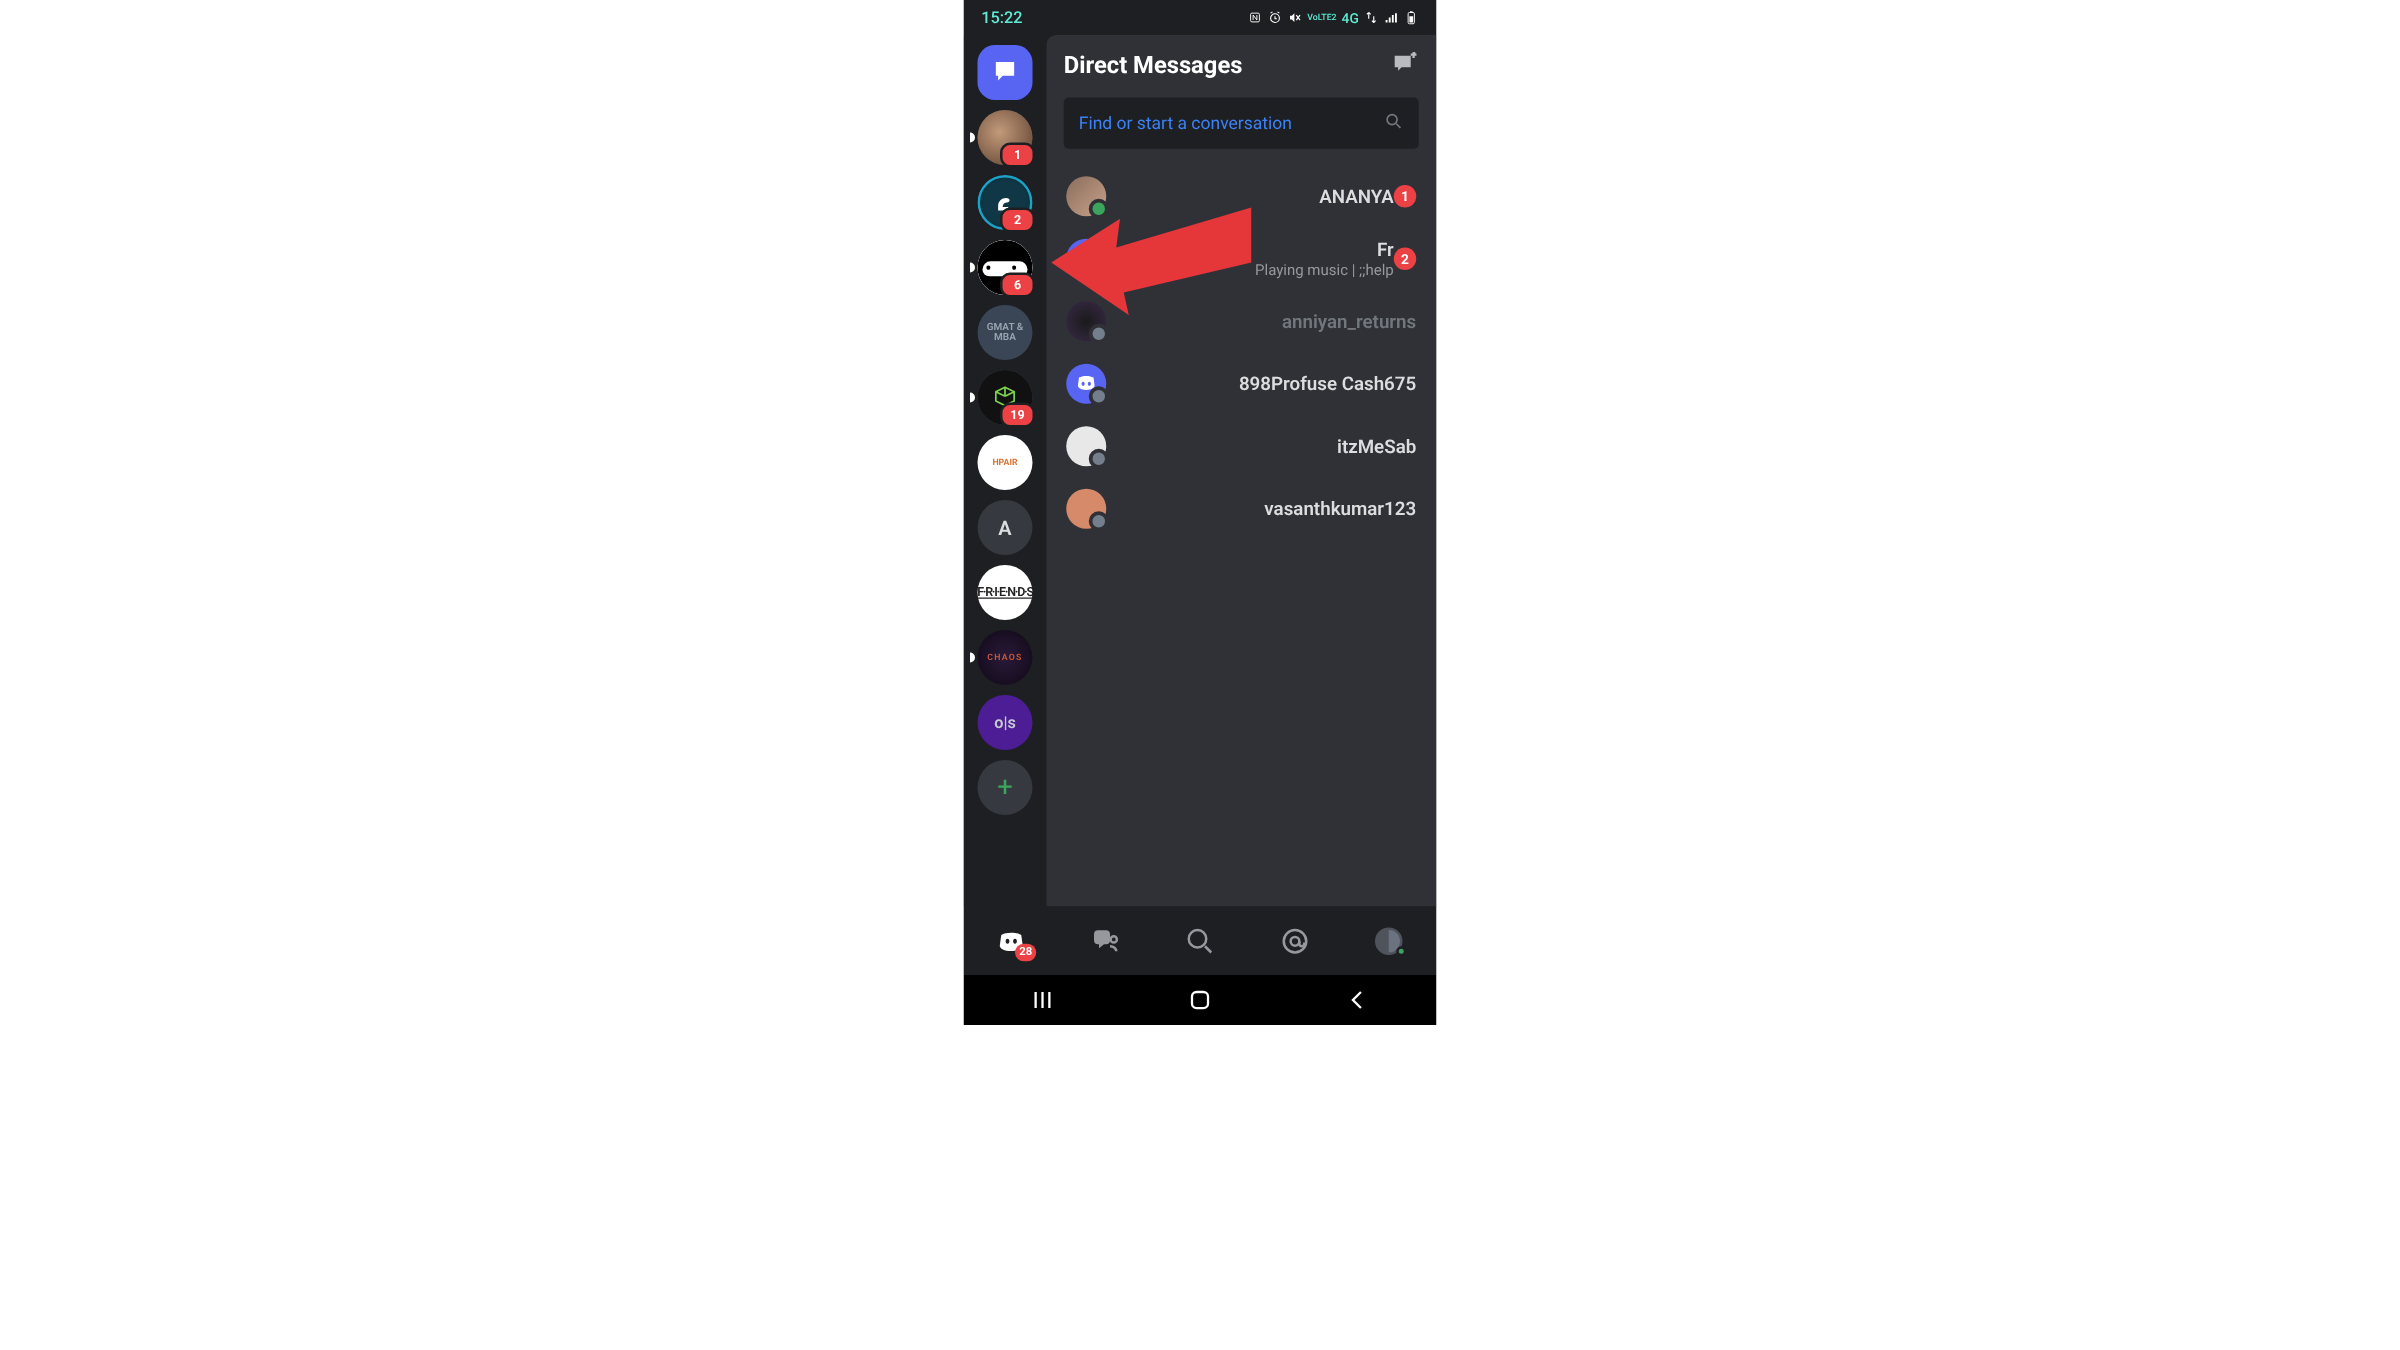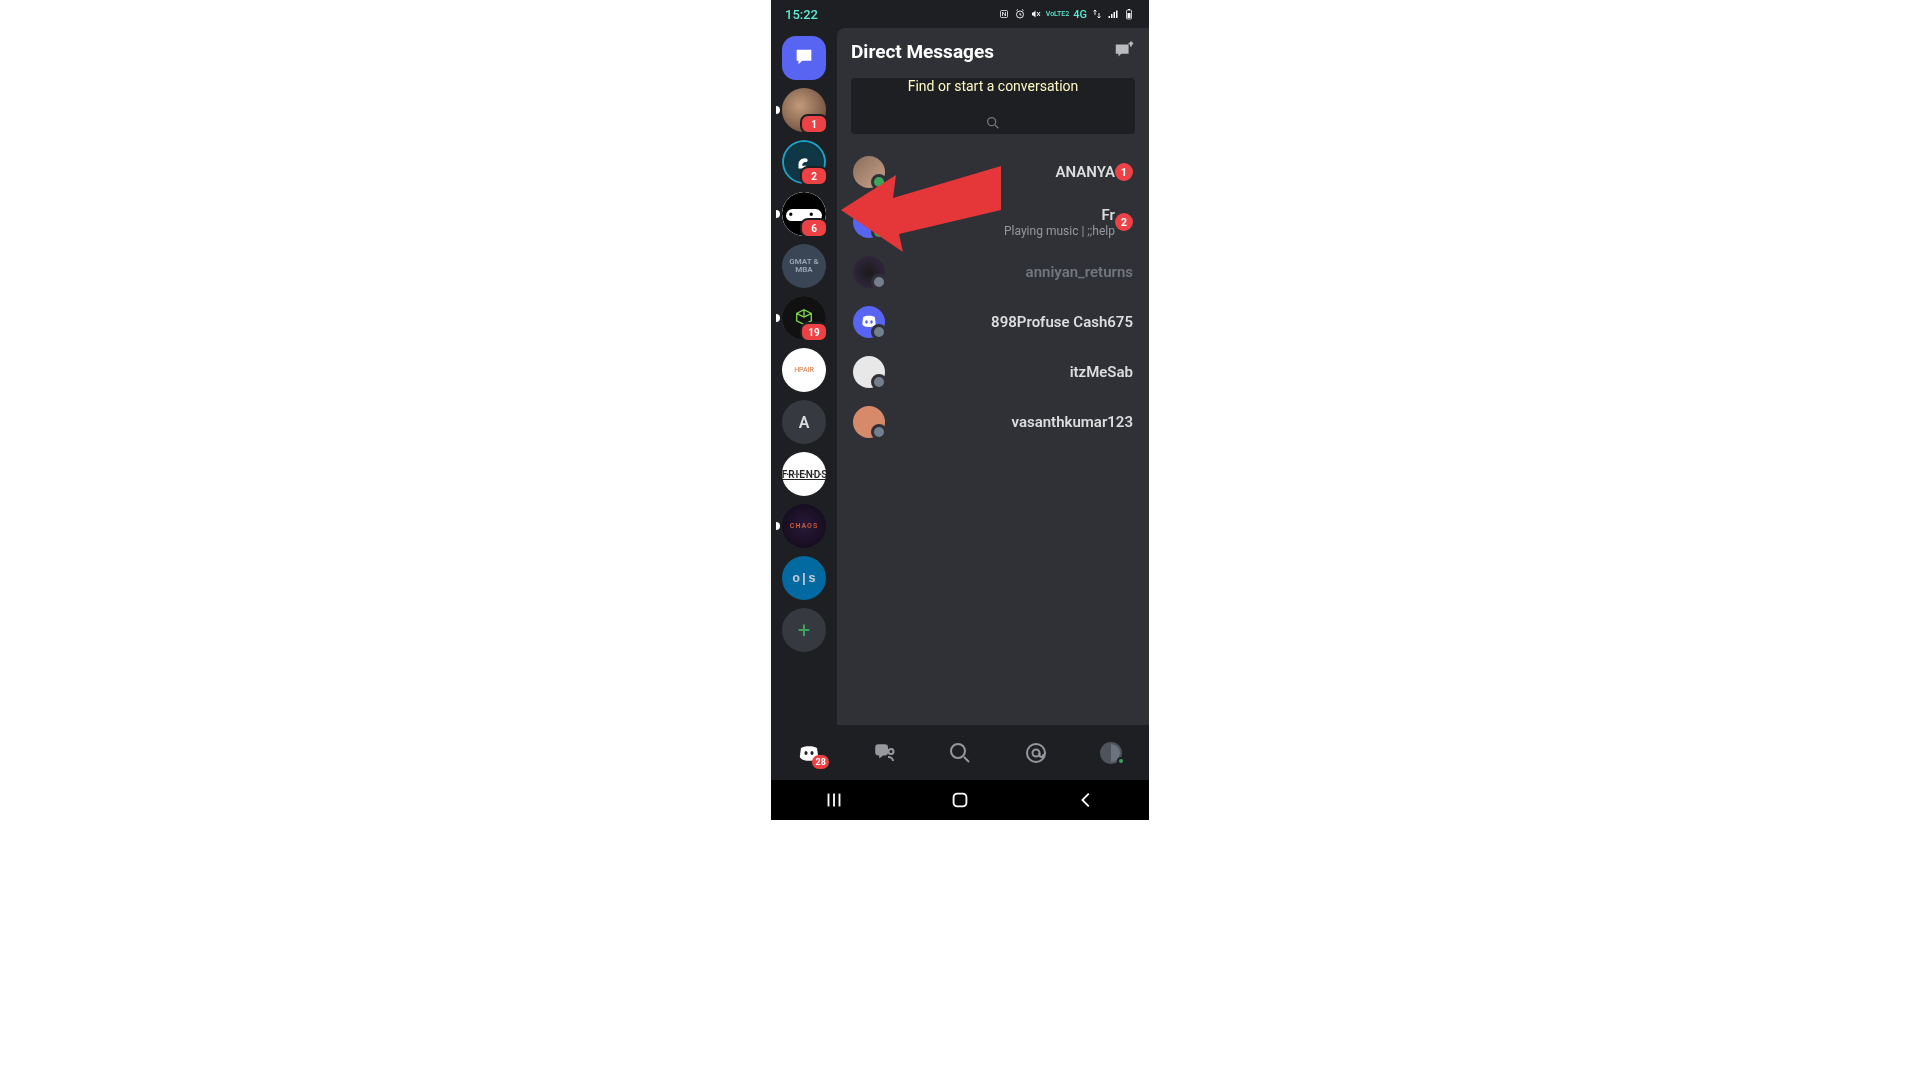--- a/index.html
+++ b/index.html
@@ -131,29 +131,28 @@
   }
   .dm-title {
     color: #fff;
     font-size: 19px;
     font-weight: 700;
   }
   .new-dm-icon svg { width: 22px; height: 22px; }
 
   .search-box {
     background: #1e1f22;
-    height: 56px;
+    height: 41px;
     border-radius: 4px;
     display: flex;
     align-items: center;
     padding: 0 12px;
-    color: #fef9c3;
+    color: #3b82f6;
     font-size: 14px;
     margin-bottom: 16px;
-    flex-direction: column;
   }
   .search-box .placeholder { flex: 1; }
   .search-box svg { width: 16px; height: 16px; }
 
   .dm-list { display: flex; flex-direction: column; gap: 6px; }
   .dm-item {
     display: flex;
     align-items: center;
     padding: 6px 2px;
     position: relative;
@@ -280,31 +279,31 @@
   }
 
   
   .av-1 { background: radial-gradient(circle at 40% 40%, #c29a7a, #5a3d2e); }
   .av-4 { background: #fff; }
   .av-5 { background: #3a4556; }
   .av-7 { background: #fff; }
   .av-8 { background: #36393f; }
   .av-9 { background: #fff; }
   .av-10 { background: radial-gradient(circle at 50% 50%, #2a1a3a, #0f0815); }
-  .av-11 { background: #0369a1; font-family: Liberation Mono, monospace; }
+  .av-11 { background: #4c1d95; }
 
   .dm-av-1 { background: linear-gradient(135deg, #8a6d5c, #c9a28a); }
   .dm-av-2 { background: #5865f2; }
   .dm-av-3 { background: radial-gradient(circle, #1a1a1a, #3a2a4a); }
   .dm-av-4 { background: #5865f2; display:flex; align-items:center; justify-content:center; }
   .dm-av-5 { background: #e8e8e8; }
   .dm-av-6 { background: #d68a6a; }
 
   .avatar-text { font-size: 8px; color: #9aa5b1; text-align: center; line-height: 1; }
-  .avatar-text.orange { color: #d97333; font-size: 7px; font-weight: 400; }
+  .avatar-text.orange { color: #d97333; font-size: 7px; font-weight: 700; }
   .avatar-letter { font-size: 16px; color: #dcddde; }
   .avatar-dots { font-size: 10px; color: #222; letter-spacing: -1px; text-decoration: underline; }
   .avatar-chaos { font-size: 7px; color: #ca5a3a; letter-spacing: 1px; }
   .avatar-ols { font-size: 13px; color: #c7cbd1; }
 
   .ninja-face {
     width: 100%;
     height: 100%;
     background: #000;
     border-radius: 50%;

